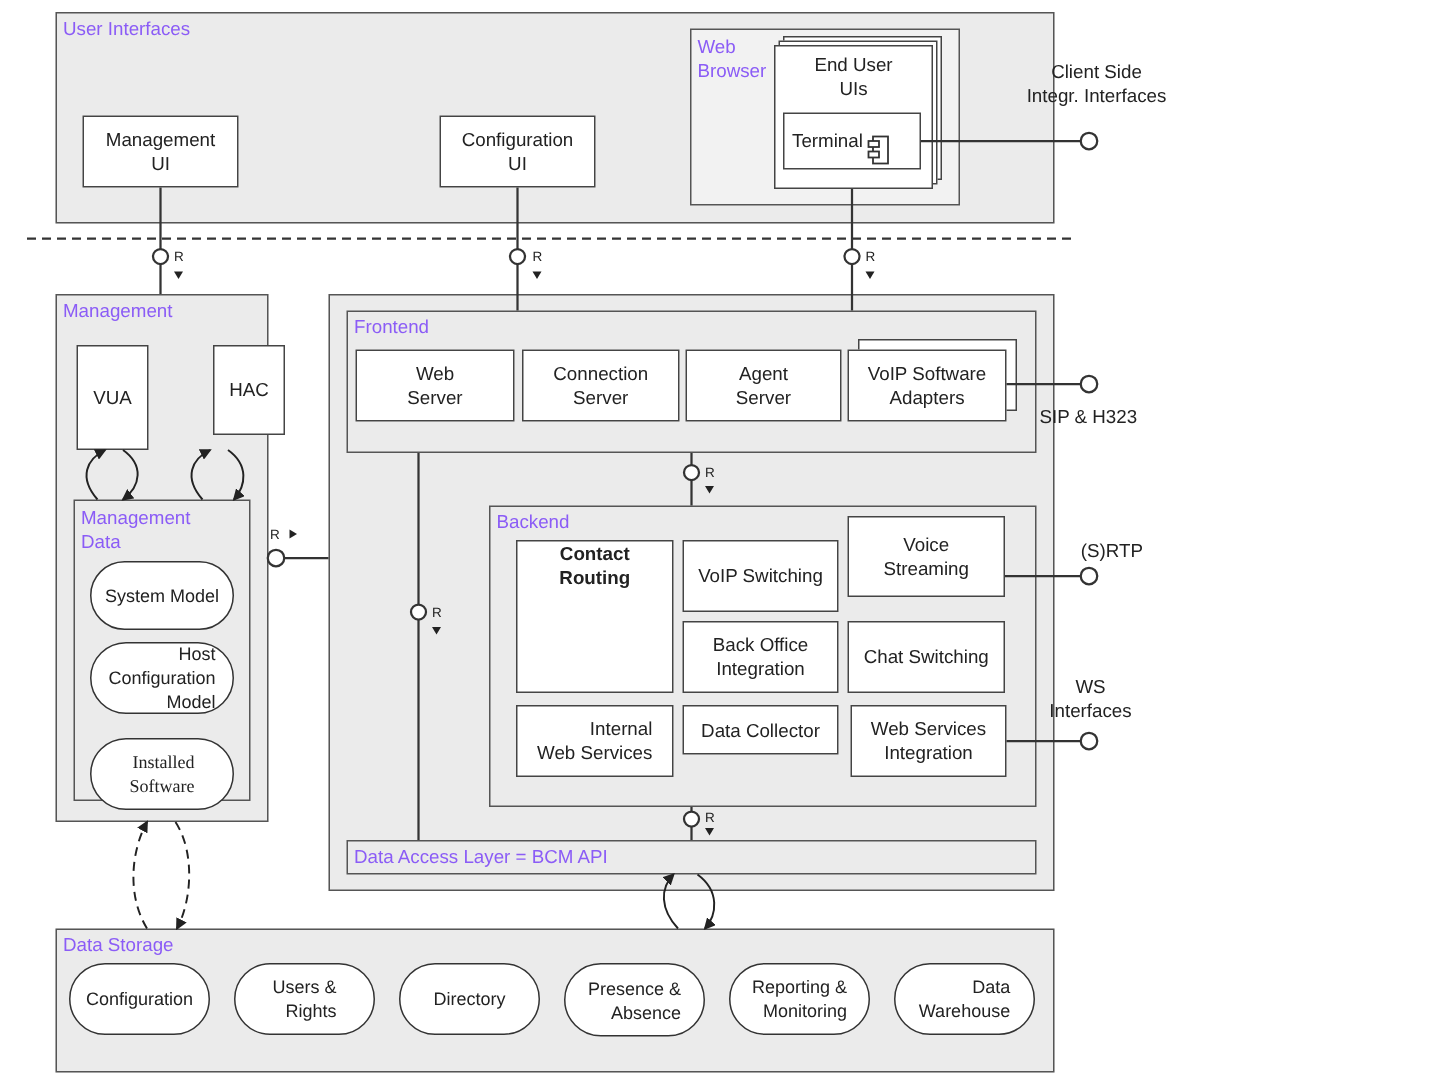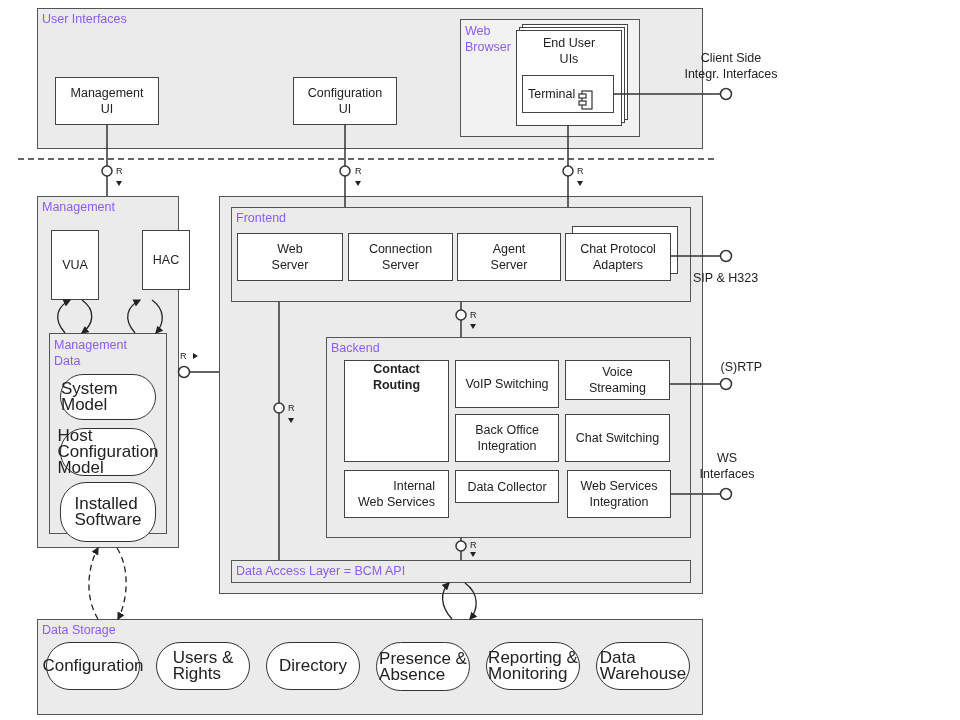--- a/index.html
+++ b/index.html
@@ -5,21 +5,21 @@
   html, body { margin:0; padding:0; background:#ffffff; }
   body { width:960px; height:720px; position:relative; overflow:hidden;
          font-family:"Liberation Sans", sans-serif; color:#222; }
   .abs { position:absolute; box-sizing:border-box; }
   .pkg { background:#ebebeb; border:1.5px solid #555; }
   .pkg-title { position:absolute; left:4px; top:3px; font-size:12.5px; color:#8b5cf6; white-space:nowrap; }
   .comp { background:#fff; border:1.5px solid #444; display:flex; align-items:center; justify-content:center;
           text-align:center; font-size:12.5px; line-height:16px; white-space:pre-line; }
   .subpkg { background:#ebebeb; border:1.5px solid #555; }
   .oval { background:#fff; border:1.5px solid #333; border-radius:26px; display:flex; align-items:center;
-          justify-content:center; text-align:left; font-size:17px; line-height:16px; white-space:pre-line; }
+          justify-content:center; text-align:right; font-size:12px; line-height:16px; white-space:pre-line; }
   .lbl { position:absolute; font-size:12.5px; line-height:16px; text-align:center; white-space:pre-line; color:#222; }
   .rlbl { position:absolute; font-size:9px; color:#222; }
   svg.wires { position:absolute; left:0; top:0; }
 </style>
 </head>
 <body>
 
 <div class="abs pkg" style="left:37px;top:8px;width:666px;height:141px;">
   <span class="pkg-title">User Interfaces</span>
 </div>
@@ -77,37 +77,37 @@
 <div class="abs comp" style="left:121px;top:230px;width:48px;height:60px;margin-left:21px;">HAC</div>
 
 <div class="abs subpkg" style="left:49px;top:333px;width:118px;height:201px;">
   <span class="pkg-title" style="white-space:pre-line;line-height:16px;">Management
 Data</span>
 </div>
 <div class="abs oval" style="left:60px;top:374px;width:96px;height:46px;">System Model</div>
 <div class="abs oval" style="left:60px;top:428px;width:96px;height:48px;">Host
 Configuration
 Model</div>
-<div class="abs oval" style="left:60px;top:482px;width:96px;height:60px;">Installed
+<div class="abs oval" style="left:60px;top:492px;width:96px;height:48px;font-family:Liberation Serif, serif;">Installed
 Software</div>
 
 <div class="abs comp" style="left:237px;top:233px;width:106px;height:48px;">Web
 Server</div>
 <div class="abs comp" style="left:348px;top:233px;width:105px;height:48px;">Connection
 Server</div>
 <div class="abs comp" style="left:457px;top:233px;width:104px;height:48px;">Agent
 Server</div>
 <div class="abs comp" style="left:572px;top:226px;width:106px;height:48px;"></div>
-<div class="abs comp" style="left:565px;top:233px;width:106px;height:48px;">Chat Protocol
+<div class="abs comp" style="left:565px;top:233px;width:106px;height:48px;">VoIP Software
 Adapters</div>
 
 <div class="abs comp" style="left:344px;top:360px;width:105px;height:102px;align-items:flex-start;font-weight:bold;">Contact
 Routing</div>
 <div class="abs comp" style="left:455px;top:360px;width:104px;height:48px;">VoIP Switching</div>
-<div class="abs comp" style="left:565px;top:360px;width:105px;height:40px;">Voice
+<div class="abs comp" style="left:565px;top:344px;width:105px;height:54px;">Voice
 Streaming</div>
 <div class="abs comp" style="left:455px;top:414px;width:104px;height:48px;">Back Office
 Integration</div>
 <div class="abs comp" style="left:565px;top:414px;width:105px;height:48px;">Chat Switching</div>
 <div class="abs comp" style="left:344px;top:470px;width:105px;height:48px;text-align:right;">Internal
 Web Services</div>
 <div class="abs comp" style="left:455px;top:470px;width:104px;height:33px;">Data Collector</div>
 <div class="abs comp" style="left:567px;top:470px;width:104px;height:48px;">Web Services
 Integration</div>
 
@@ -192,18 +192,18 @@
 </svg>
 
 <span class="rlbl" style="left:116px;top:166px;">R</span>
 <span class="rlbl" style="left:355px;top:166px;">R</span>
 <span class="rlbl" style="left:577px;top:166px;">R</span>
 <span class="rlbl" style="left:470px;top:310px;">R</span>
 <span class="rlbl" style="left:470px;top:540px;">R</span>
 <span class="rlbl" style="left:288px;top:403px;">R</span>
 <span class="rlbl" style="left:180px;top:351px;">R</span>
 
-<span class="lbl" style="left:676px;top:50px;width:110px;">Client Side
+<span class="lbl" style="left:676px;top:40px;width:110px;">Client Side
 Integr. Interfaces</span>
 <span class="lbl" style="left:693px;top:234px;width:90px;text-align:left;margin-top:36px;">SIP &amp; H323</span>
 <span class="lbl" style="left:702px;top:359px;width:60px;text-align:right;">(S)RTP</span>
 <span class="lbl" style="left:692px;top:450px;width:70px;">WS
 Interfaces</span>
 
 </body></html>

